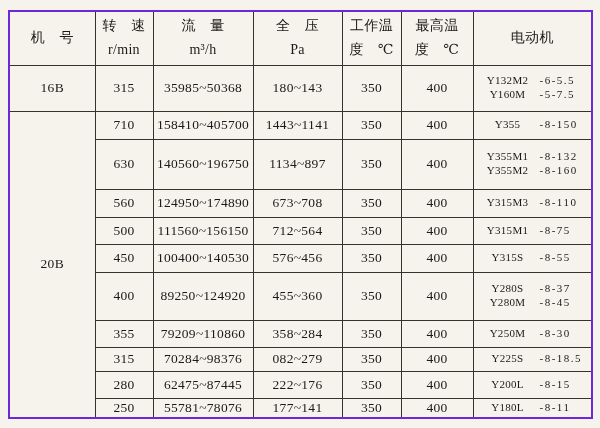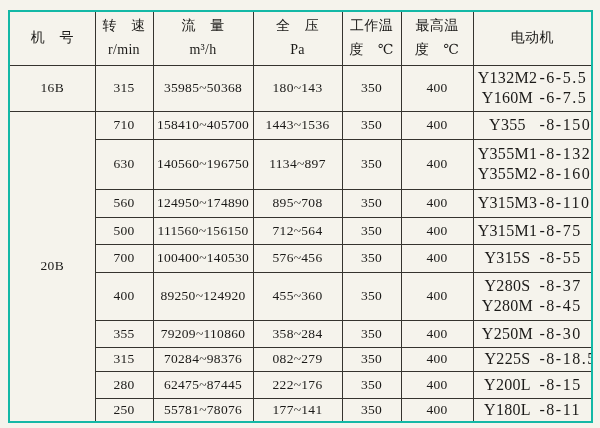--- a/index.html
+++ b/index.html
@@ -19,21 +19,21 @@
     background: #f5f3ec;
   }
   table.spec {
     position: absolute;
     left: 8px;
     top: 10px;
     width: 583px;
     border-collapse: collapse;
     table-layout: fixed;
     background: #f5f3ec;
-    border: 2px solid #14b8a6;
+    border: 2px solid #6d28d9;
   }
   table.spec th, table.spec td {
     border: 1px solid #35332e;
     text-align: center;
     vertical-align: middle;
     padding: 1px 2px;
     font-size: 13.5px;
     font-weight: normal;
     letter-spacing: 0.3px;
     overflow: hidden;
@@ -55,21 +55,21 @@
   }
   td.motor-cell {
     text-align: left;
     padding-left: 13px;
   }
   .mline {
     display: flex;
     align-items: flex-start;
     line-height: 1.25;
     white-space: nowrap;
-    font-size: 16px;
+    font-size: 11px;
   }
   .mmodel {
     display: inline-block;
     min-width: 64px;
   }
   .mspec {
     letter-spacing: 1.5px;
   }
 </style>
 </head>
@@ -124,29 +124,29 @@
         <td class="num">180~143</td>
         <td class="num">350</td>
         <td class="num">400</td>
         <td class="motor-cell">
           <div class="mline">
               <span class="mmodel">Y132M2</span>
               <span class="mspec">-6-5.5</span>
             </div>
           <div class="mline">
               <span class="mmodel">Y160M</span>
-              <span class="mspec">-6-7.5</span>
+              <span class="mspec">-5-7.5</span>
             </div>
         </td>
       </tr>
       <tr style="height:28px">
         <td class="machine" rowspan="10">20B</td>
         <td class="num">710</td>
         <td class="num">158410~405700</td>
-        <td class="num">1443~1536</td>
+        <td class="num">1443~1141</td>
         <td class="num">350</td>
         <td class="num">400</td>
         <td class="motor-cell">
           <div class="mline">
               <span class="mmodel">Y355</span>
               <span class="mspec">-8-150</span>
             </div>
         </td>
       </tr>
       <tr style="height:50px">
@@ -162,21 +162,21 @@
             </div>
           <div class="mline">
               <span class="mmodel">Y355M2</span>
               <span class="mspec">-8-160</span>
             </div>
         </td>
       </tr>
       <tr style="height:28px">
         <td class="num">560</td>
         <td class="num">124950~174890</td>
-        <td class="num">895~708</td>
+        <td class="num">673~708</td>
         <td class="num">350</td>
         <td class="num">400</td>
         <td class="motor-cell">
           <div class="mline">
               <span class="mmodel">Y315M3</span>
               <span class="mspec">-8-110</span>
             </div>
         </td>
       </tr>
       <tr style="height:27px">
@@ -186,21 +186,21 @@
         <td class="num">350</td>
         <td class="num">400</td>
         <td class="motor-cell">
           <div class="mline">
               <span class="mmodel">Y315M1</span>
               <span class="mspec">-8-75</span>
             </div>
         </td>
       </tr>
       <tr style="height:28px">
-        <td class="num">700</td>
+        <td class="num">450</td>
         <td class="num">100400~140530</td>
         <td class="num">576~456</td>
         <td class="num">350</td>
         <td class="num">400</td>
         <td class="motor-cell">
           <div class="mline">
               <span class="mmodel">Y315S</span>
               <span class="mspec">-8-55</span>
             </div>
         </td>

